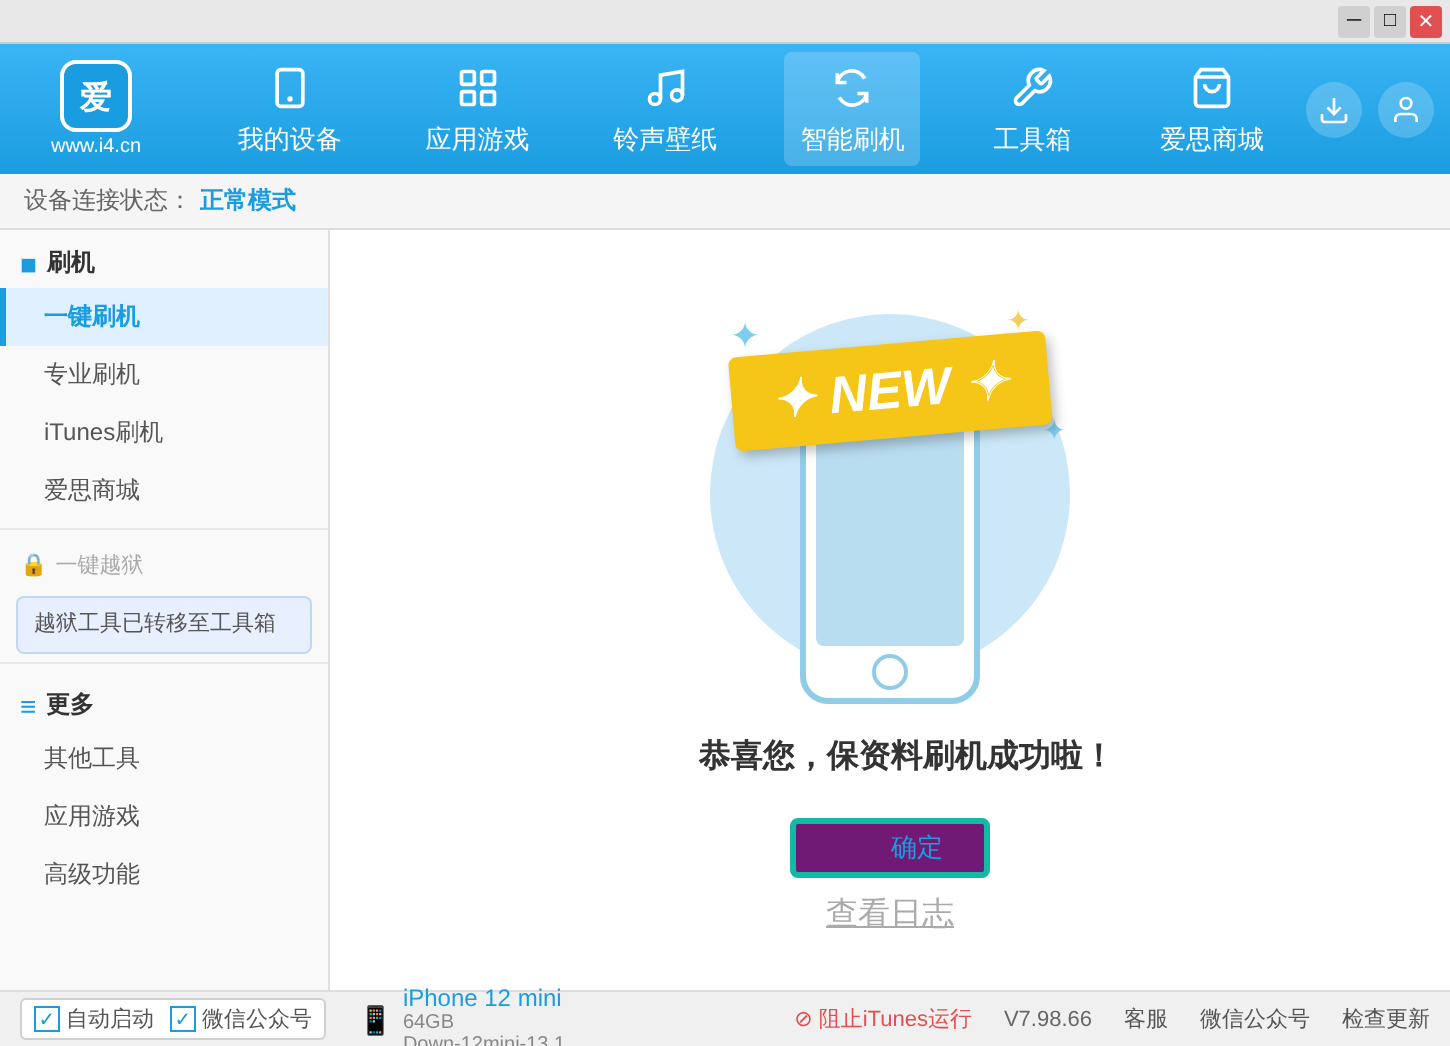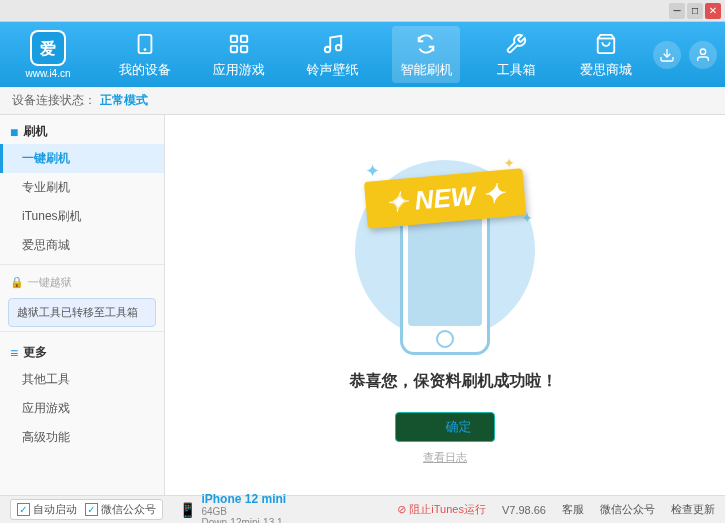--- a/index.html
+++ b/index.html
@@ -166,31 +166,31 @@
     .success-text {
       font-size: 16px;
       color: #333;
       margin-bottom: 20px;
       font-weight: bold;
       margin-left: 17px;
     }
     .confirm-btn {
       width: 100px;
       height: 30px;
-      background: #14532d;
-      border: 1px solid #14b8a6;
+      background: #701a75;
+      border: 3px solid #14b8a6;
       border-radius: 4px;
       color: #1a9de0;
       font-size: 13px;
       cursor: pointer;
       margin-bottom: 8px;
       display: flex; align-items: center; justify-content: center; padding-left: 27px;
     }
     .revisit-link {
-      font-size: 11px;
+      font-size: 16px;
       color: #aaa;
       cursor: pointer;
       text-decoration: underline;
     }
 
     
     .bottom-bar {
       height: 28px;
       background: #f0f0f0;
       border-top: 1px solid #ddd;
@@ -206,21 +206,21 @@
     .bottom-checkbox {
       display: flex; align-items: center; gap: 3px;
     }
     .checkbox-box {
       width: 13px; height: 13px;
       border: 1px solid #1a9de0;
       background: white;
       display: flex; align-items: center; justify-content: center;
       color: #1a9de0; font-size: 10px;
     }
-    .device-name { color: #1a9de0; font-weight: bold; font-size: 12px; }
+    .device-name { color: #1a9de0; font-weight: normal; font-size: 12px; }
     .device-detail { color: #888; font-size: 10px; }
     .bottom-right {
       display: flex; align-items: center; gap: 16px; color: #666; font-size: 11px;
     }
     .bottom-link { color: #555; cursor: pointer; }
     .itunes-status {
       display: flex; align-items: center; gap: 3px;
       color: #e05050; font-size: 11px;
     }
   </style>

